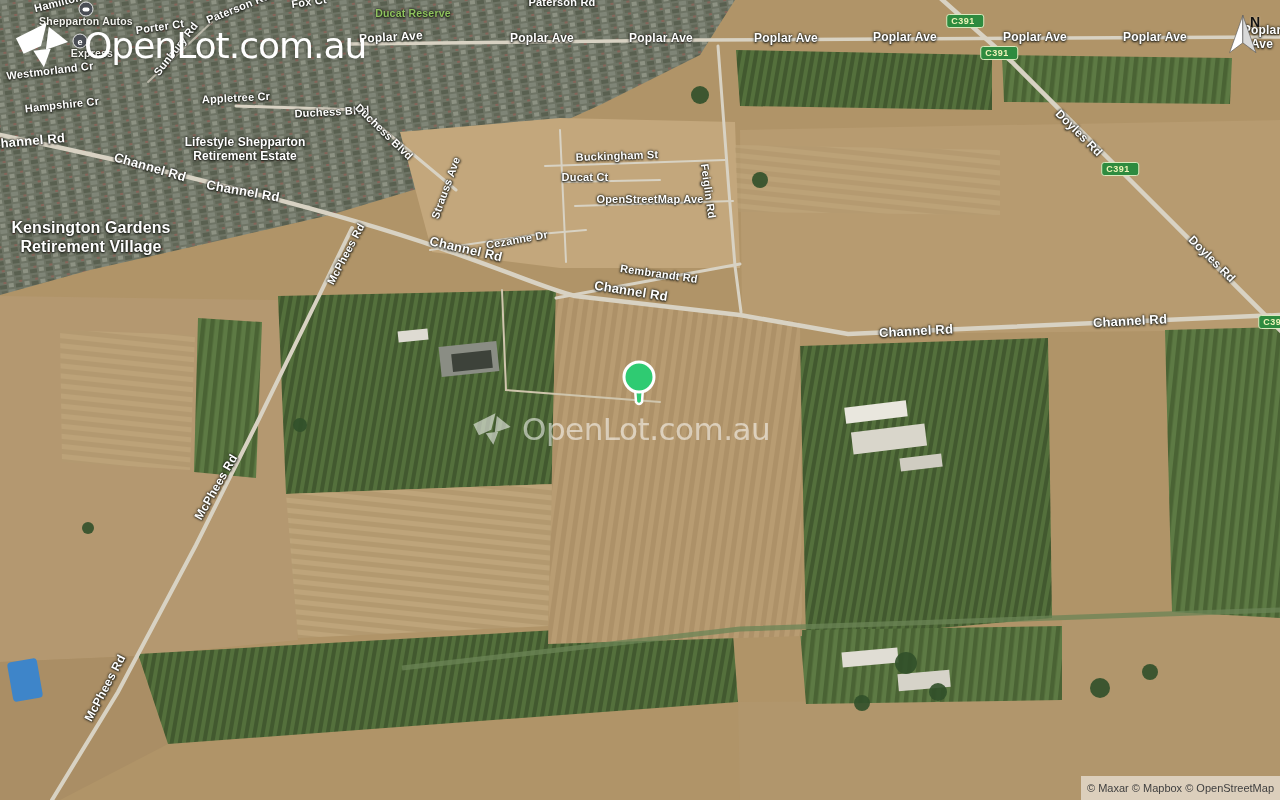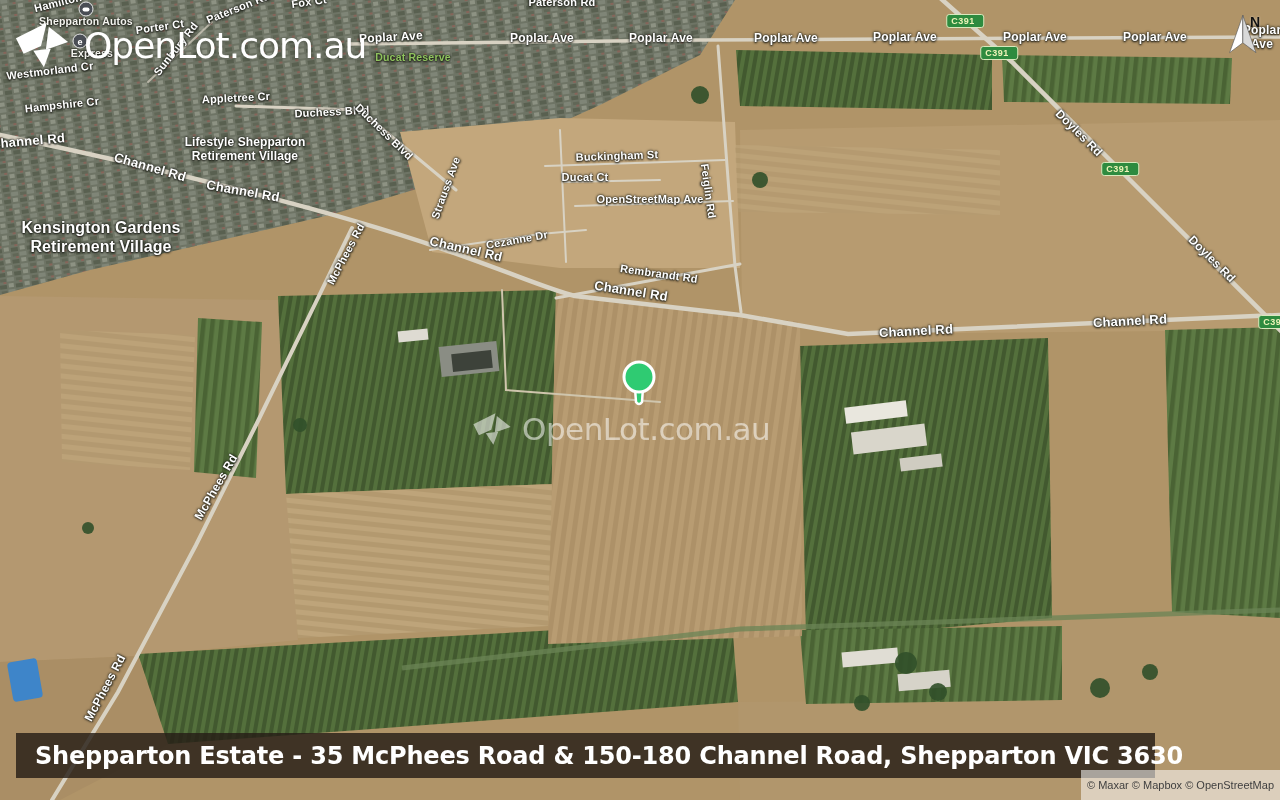--- a/index.html
+++ b/index.html
@@ -11,21 +11,21 @@
   #terrain{position:absolute;left:0;top:0;}
   
   .maplabel{
     position:absolute;white-space:pre-line;text-align:center;
     color:#fff;font-weight:bold;line-height:1.18;letter-spacing:.2px;
     font-family:"Liberation Sans",sans-serif;
     text-shadow:0 0 2px rgba(24,26,20,.95),0 0 3px rgba(24,26,20,.8),0 1px 2px rgba(24,26,20,.9);
     pointer-events:none;
   }
   .maplabel.place{letter-spacing:.1px;}
-  .maplabel.park{color:#8fc25e;margin-top:44px;}
+  .maplabel.park{color:#8fc25e;}
   .maplabel.poi{color:#f4f4ef;font-weight:bold;}
   .shield{
     position:absolute;transform:translate(-50%,-50%);
     border:1px solid #d8e9bc;border-radius:3px;
     font:bold 9px "Liberation Sans",sans-serif;
     padding:1px 8px 1px 4px;letter-spacing:.5px;
   }
   .poiicon{
     position:absolute;transform:translate(-50%,-50%);
     width:13px;height:13px;border-radius:50%;
@@ -60,21 +60,21 @@
   #banner{
     position:absolute;left:16px;top:733px;width:1139px;height:45px;
     display:flex;align-items:center;padding-left:19px;box-sizing:border-box;
   }
   #banner .title{
     color:#fff;font-family:"DejaVu Sans",sans-serif;font-weight:600;
     font-size:24px;letter-spacing:-.2px;white-space:nowrap;
   }
   
   #attrib{
-    position:absolute;right:0;bottom:0;height:30px;
+    position:absolute;right:0;bottom:0;height:24px;
     background:rgba(255,255,255,.55);display:flex;align-items:center;
     padding:0 6px;font:11px "Liberation Sans",sans-serif;color:#3f3f3f;
   }
 </style>
 </head>
 <body>
 
 <div id="stage">
 
   <svg id="terrain" width="1280" height="800" viewBox="0 0 1280 800">
@@ -183,23 +183,23 @@
       <div class="maplabel poi" style="left: 92px; top: 53px; font-size: 10.5px; transform: translate(-50%, -50%) rotate(0deg);">Express</div>
       <div class="maplabel" style="left: 176px; top: 49px; font-size: 11px; transform: translate(-50%, -50%) rotate(-52deg);">Sunbury Rd</div>
       <div class="maplabel" style="left: 50px; top: 71px; font-size: 11px; transform: translate(-50%, -50%) rotate(-7deg);">Westmorland Cr</div>
       <div class="maplabel" style="left: 62px; top: 105px; font-size: 11px; transform: translate(-50%, -50%) rotate(-6deg);">Hampshire Cr</div>
       <div class="maplabel" style="left: 236px; top: 98px; font-size: 11px; transform: translate(-50%, -50%) rotate(-3deg);">Appletree Cr</div>
       <div class="maplabel" style="left: 332px; top: 112px; font-size: 11px; transform: translate(-50%, -50%) rotate(-3deg);">Duchess Blvd</div>
       <div class="maplabel" style="left: 384px; top: 132px; font-size: 11px; transform: translate(-50%, -50%) rotate(44deg);">Duchess Blvd</div>
       <div class="maplabel" style="left: 28px; top: 141px; font-size: 13px; transform: translate(-50%, -50%) rotate(-5deg);">Channel Rd</div>
       <div class="maplabel" style="left: 150px; top: 167px; font-size: 13px; transform: translate(-50%, -50%) rotate(16deg);">Channel Rd</div>
       <div class="maplabel place" style="left: 245px; top: 149px; font-size: 12px; transform: translate(-50%, -50%) rotate(0deg);">Lifestyle Shepparton
-Retirement Village</div>
+Retirement Estate</div>
       <div class="maplabel" style="left: 243px; top: 191px; font-size: 13px; transform: translate(-50%, -50%) rotate(10deg);">Channel Rd</div>
-      <div class="maplabel place" style="left: 101px; top: 238px; font-size: 16px; transform: translate(-50%, -50%) rotate(0deg);">Kensington Gardens
+      <div class="maplabel place" style="left: 91px; top: 238px; font-size: 16px; transform: translate(-50%, -50%) rotate(0deg);">Kensington Gardens
 Retirement Village</div>
       <div class="maplabel" style="left: 446px; top: 188px; font-size: 11px; transform: translate(-50%, -50%) rotate(-70deg);">Strauss Ave</div>
       <div class="maplabel" style="left: 617px; top: 156px; font-size: 11px; transform: translate(-50%, -50%) rotate(-2deg);">Buckingham St</div>
       <div class="maplabel" style="left: 585px; top: 177px; font-size: 11px; transform: translate(-50%, -50%) rotate(0deg);">Ducat Ct</div>
       <div class="maplabel" style="left: 650px; top: 199px; font-size: 11px; transform: translate(-50%, -50%) rotate(0deg);">OpenStreetMap Ave</div>
       <div class="maplabel" style="left: 708px; top: 191px; font-size: 11px; transform: translate(-50%, -50%) rotate(82deg);">Feiglin Rd</div>
       <div class="maplabel" style="left: 517px; top: 240px; font-size: 11px; transform: translate(-50%, -50%) rotate(-10deg);">Cezanne Dr</div>
       <div class="maplabel" style="left: 466px; top: 249px; font-size: 13px; transform: translate(-50%, -50%) rotate(13deg);">Channel Rd</div>
       <div class="maplabel" style="left: 659px; top: 274px; font-size: 11px; transform: translate(-50%, -50%) rotate(8deg);">Rembrandt Rd</div>
       <div class="maplabel" style="left: 631px; top: 291px; font-size: 13px; transform: translate(-50%, -50%) rotate(9deg);">Channel Rd</div>
@@ -256,19 +256,16 @@
   </div>
 
   <div id="compass">
     <svg width="38" height="44" viewBox="0 0 34 40">
       <polygon points="15,3 3,37 15,28" fill="#ffffff" stroke="#5a5a5a" stroke-width="0.6"></polygon>
       <polygon points="15,3 27,37 15,28" fill="#d9d9d9" stroke="#5a5a5a" stroke-width="0.6"></polygon>
     </svg>
     <span class="nlabel">N</span>
   </div>
 
-  <div id="banner" style="background: rgba(38, 29, 22, 0.82);">
-    <span class="title">Shepparton Estate - 35 McPhees Road &amp; 150-180 Channel Road, Shepparton VIC 3630</span>
-  </div>
 
   <div id="attrib">© Maxar © Mapbox © OpenStreetMap</div>
 
 </div>
 
 </body></html>

